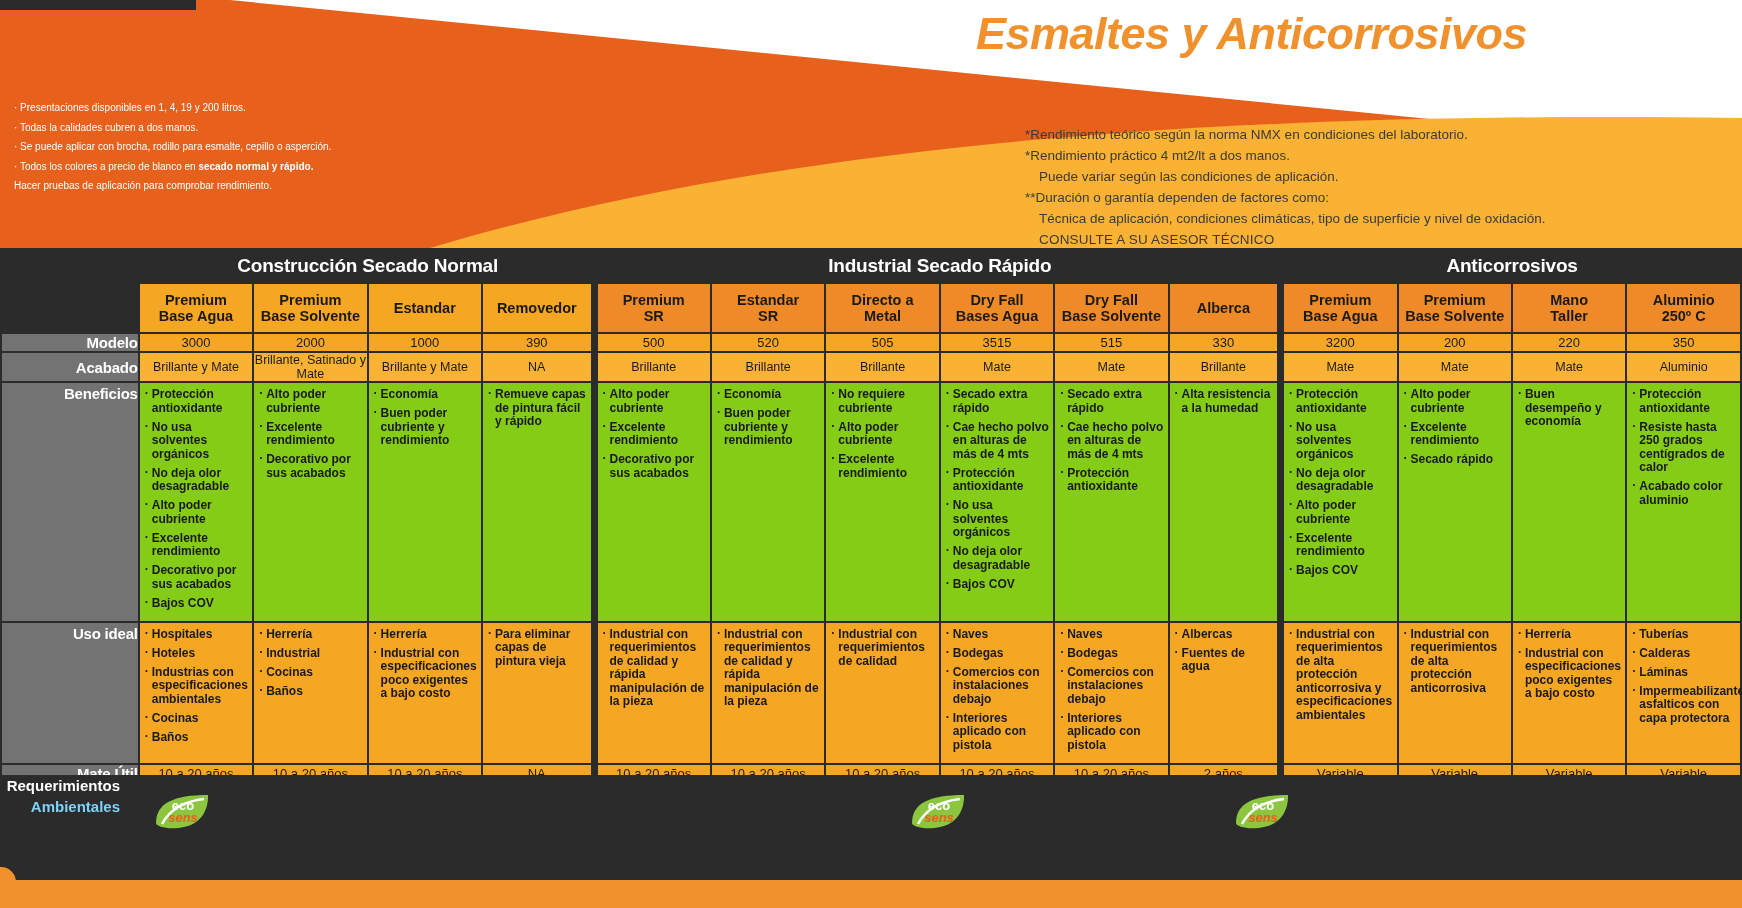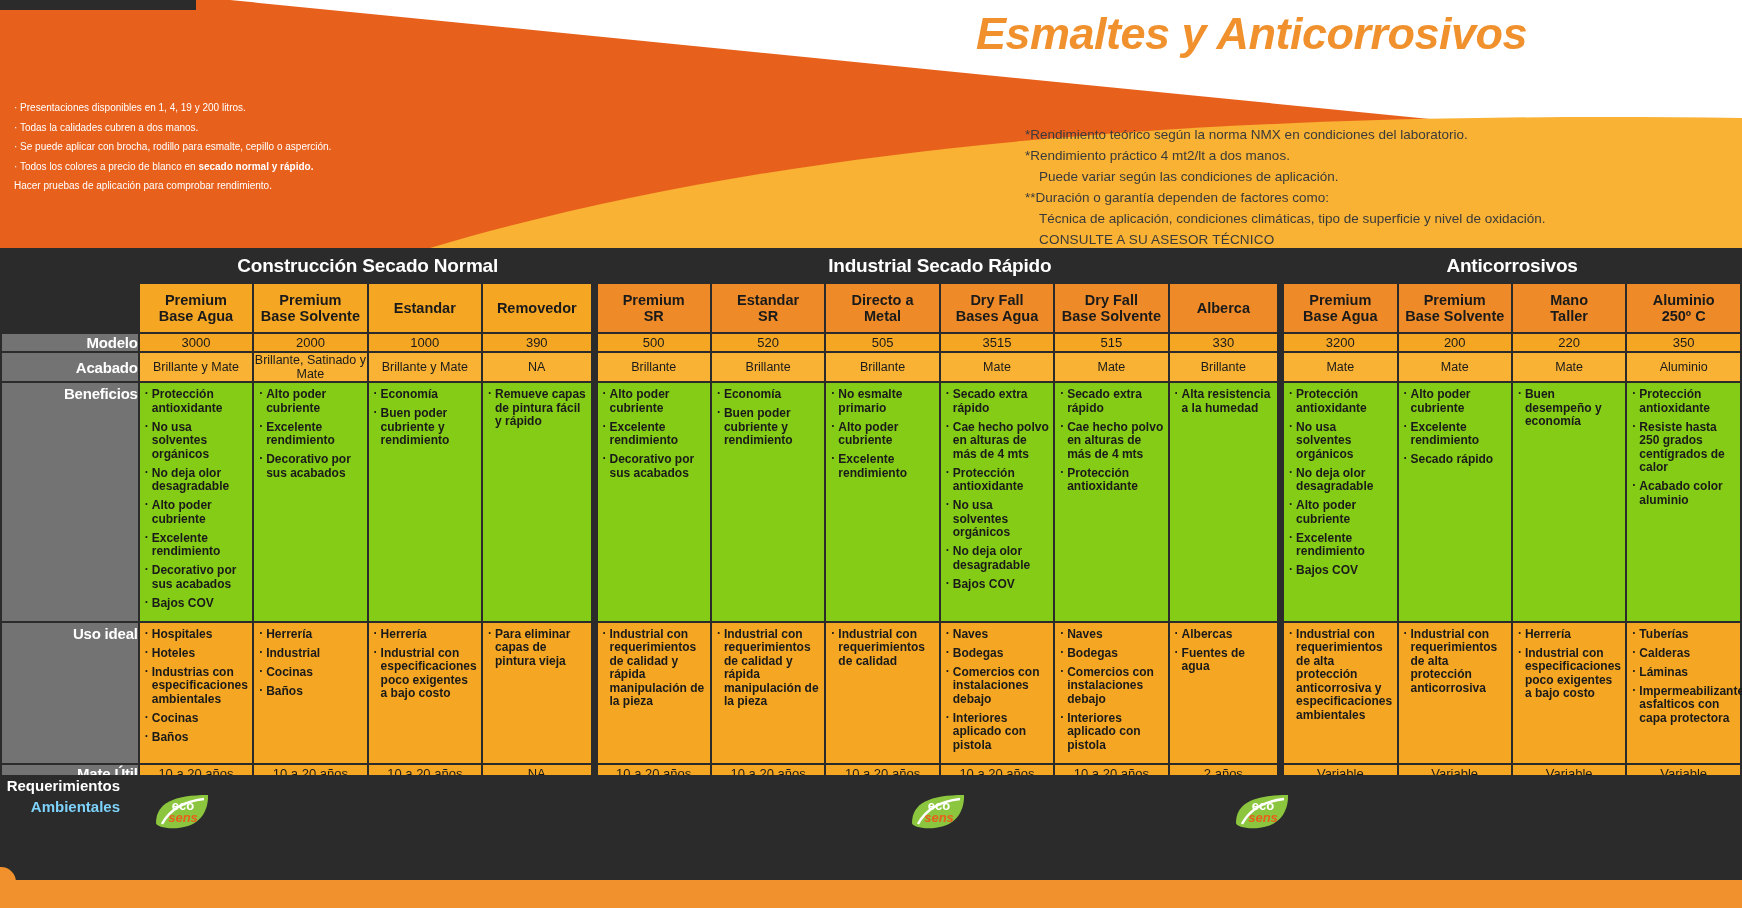--- a/index.html
+++ b/index.html
@@ -272,21 +272,21 @@
               </ul>
             </td>
         <td class="cell dk bul">
               <ul>
                 <li>Economía</li>
                 <li>Buen poder cubriente y rendimiento</li>
               </ul>
             </td>
         <td class="cell dk bul">
               <ul>
-                <li>No esmalte primario</li>
+                <li>No requiere cubriente</li>
                 <li>Alto poder cubriente</li>
                 <li>Excelente rendimiento</li>
               </ul>
             </td>
         <td class="cell dk bul">
               <ul>
                 <li>Secado extra rápido</li>
                 <li>Cae hecho polvo en alturas de más de 4 mts</li>
                 <li>Protección antioxidante</li>
                 <li>No usa solventes orgánicos</li>

